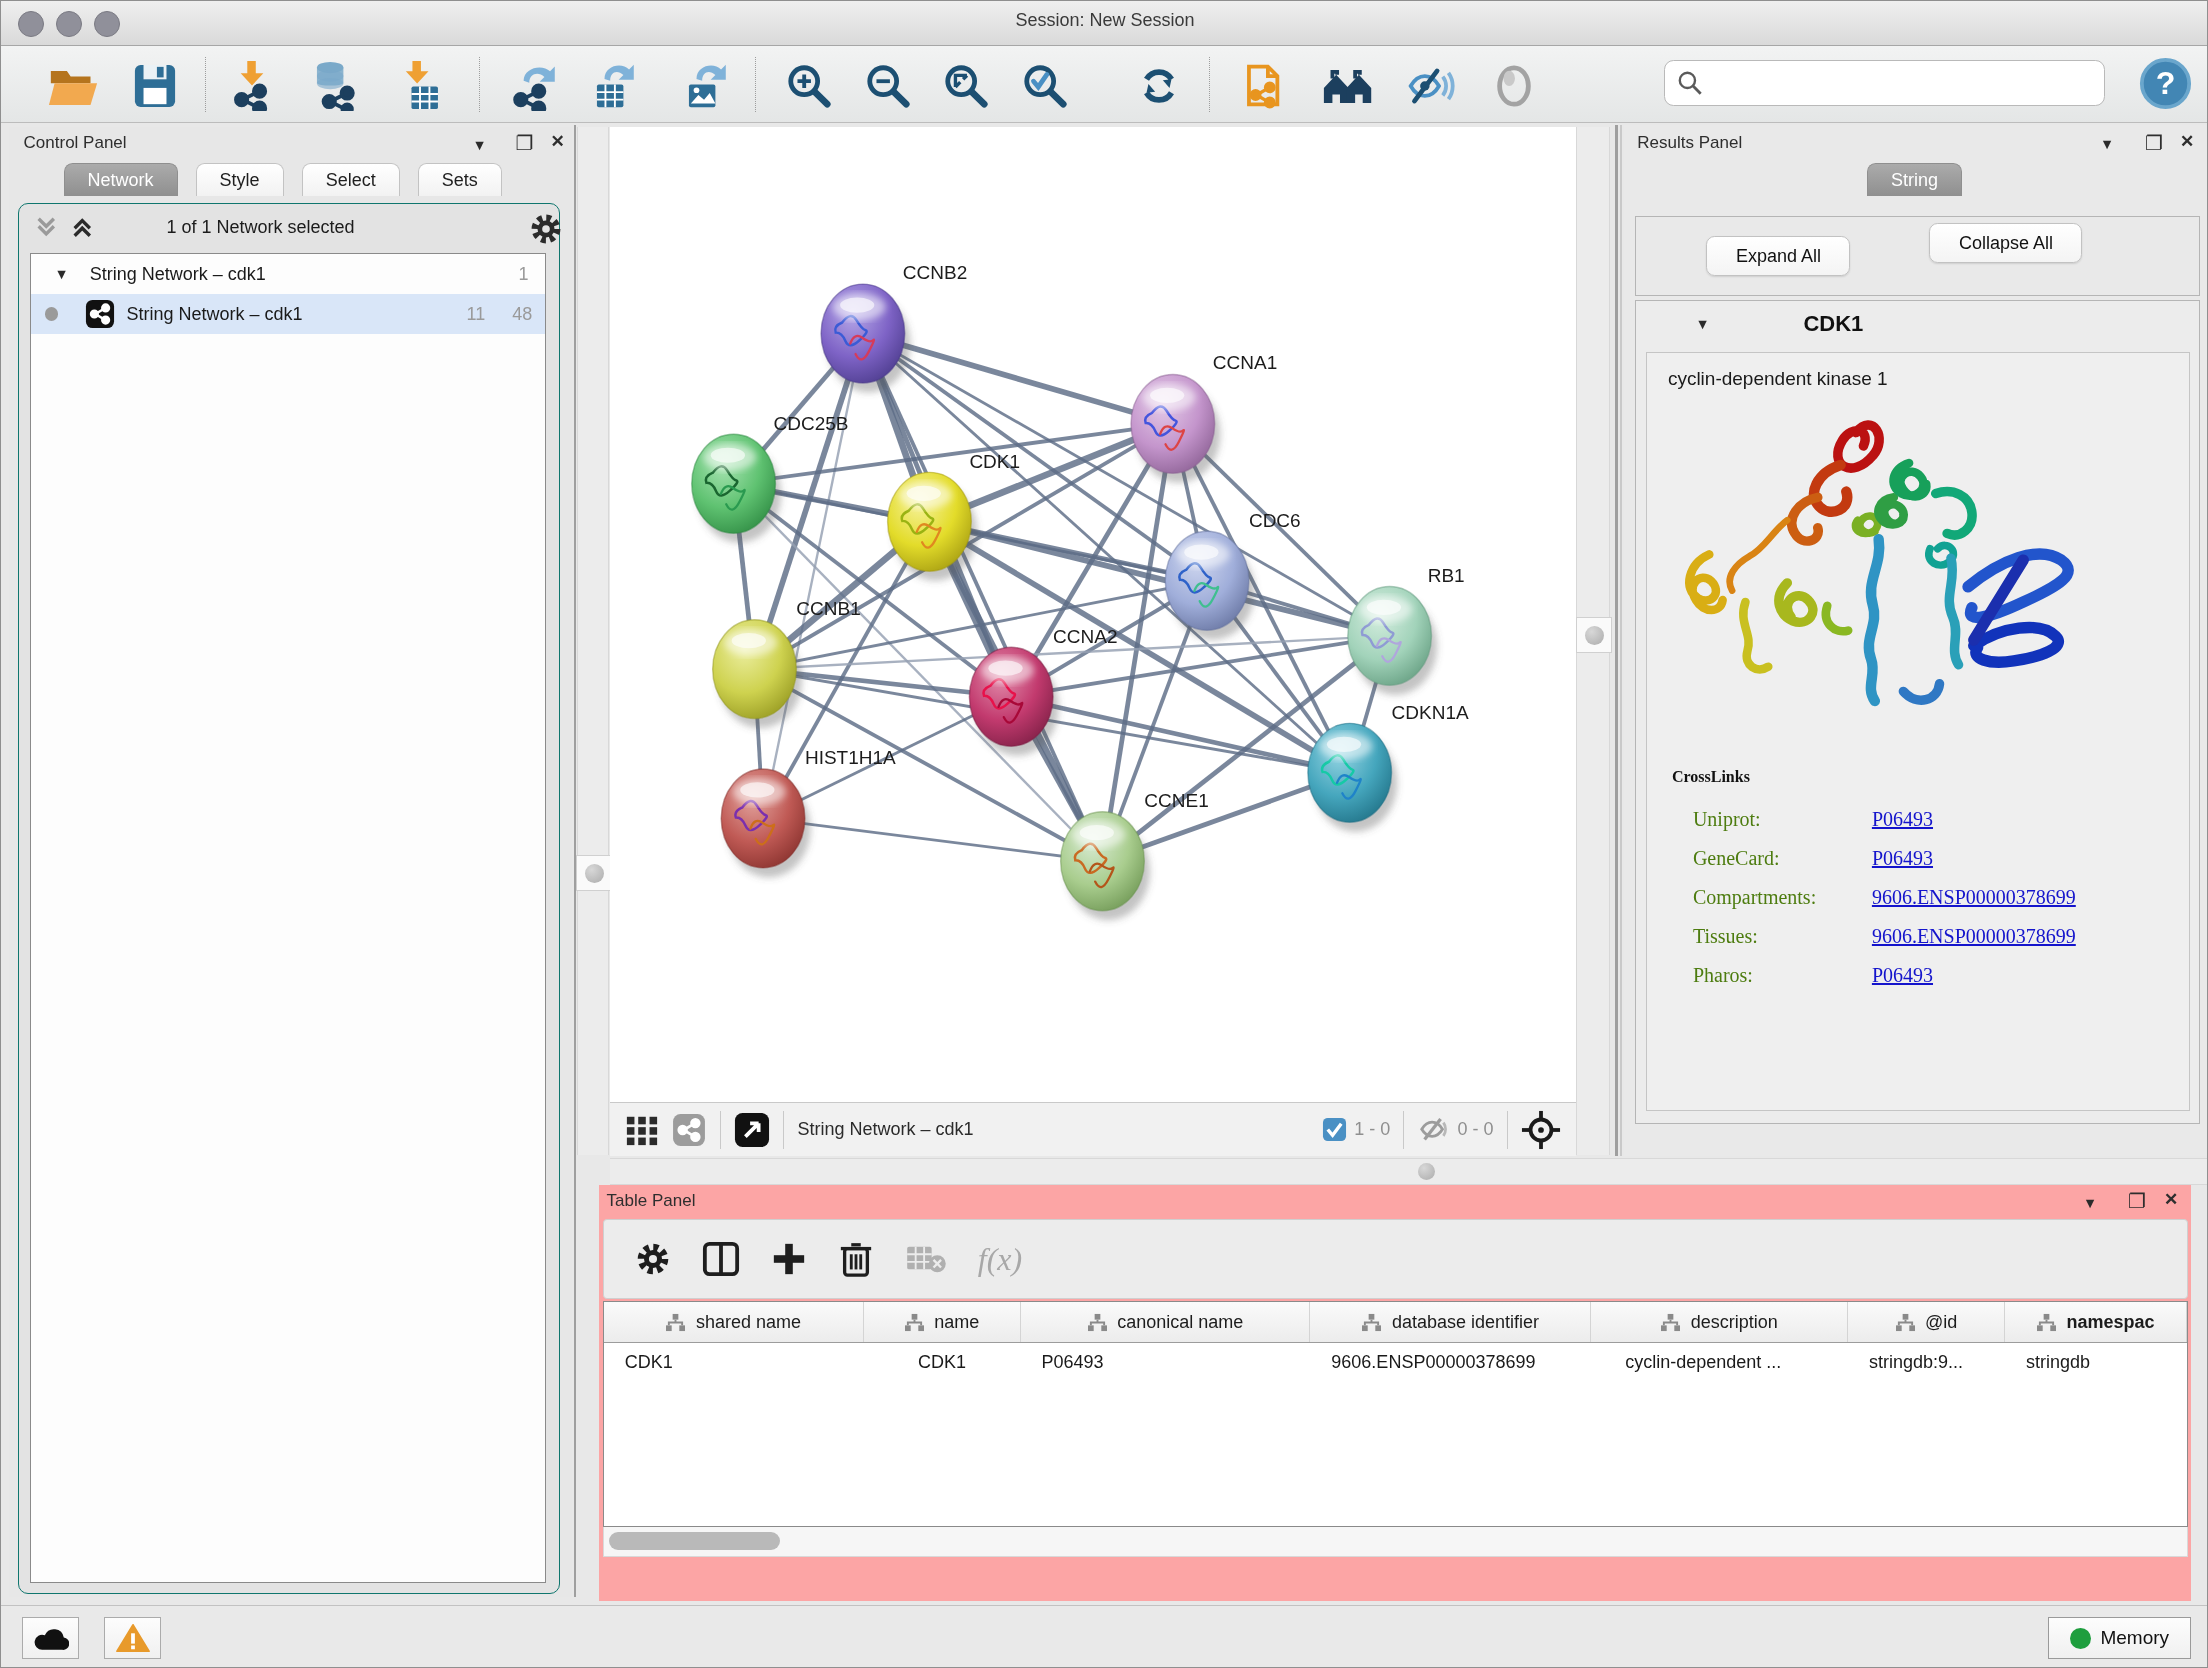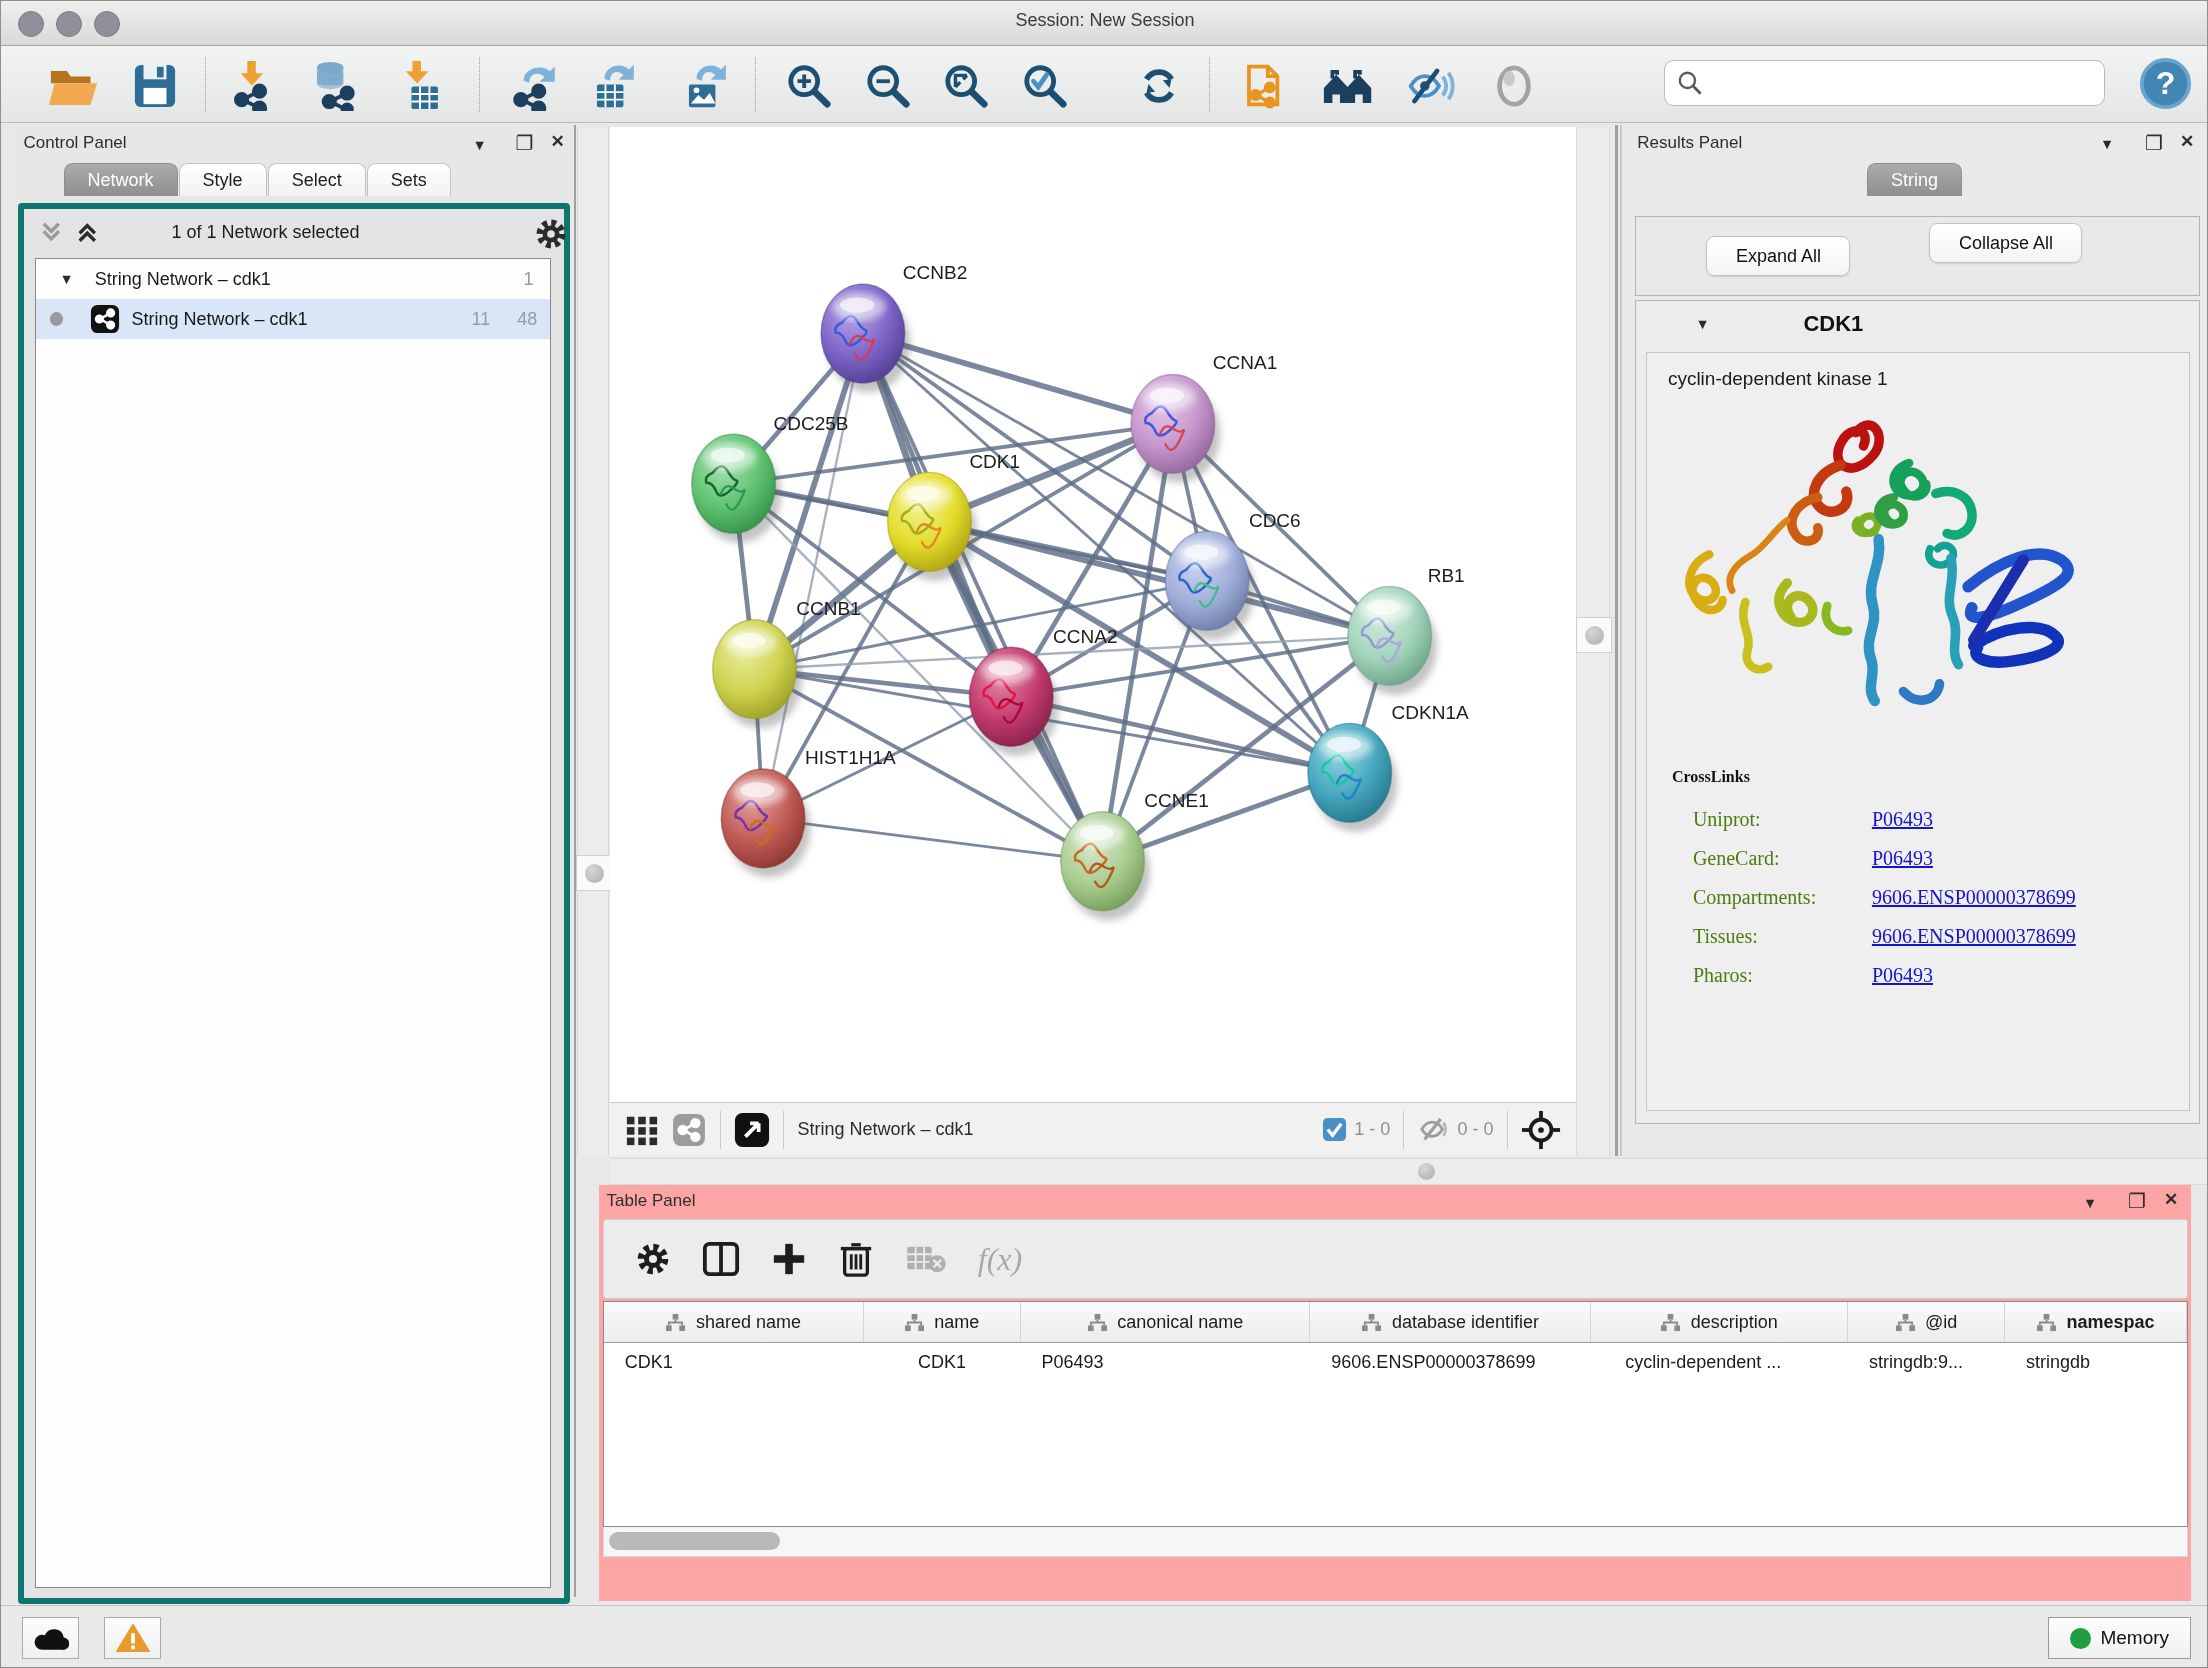--- a/index.html
+++ b/index.html
@@ -10,25 +10,25 @@
   .wtitle{position:absolute;left:0;right:0;top:8.6px;text-align:center;font-size:18px;color:#3a3a3a;}
   
   .toolbar{position:absolute;left:0;top:45px;width:2208px;height:76px;background:linear-gradient(#f2f3f3,#e4e6e6);border-bottom:1px solid #bcbcbc;}
   .tbi{position:absolute;top:13.3px;width:53px;height:53px;display:flex;align-items:center;justify-content:center;}
   .tbsep{position:absolute;top:11.4px;height:55px;width:0;border-left:1.9px dotted #9d9d9d;}
   .search{position:absolute;left:1663px;top:14.3px;width:441px;height:46px;background:#fff;border:1.9px solid #b9b9b9;border-radius:9.5px;display:flex;align-items:center;padding-left:11.4px;box-sizing:border-box;}
   .search input{border:none;outline:none;font-size:18px;width:380px;background:transparent;font-family:"Liberation Sans",sans-serif;}
   
   .panel-title{font-size:17px;color:#2e2e2e;}
   .pctl{position:absolute;top:0;font-size:17px;color:#2e2e2e;cursor:default;}
-  .tab{display:inline-block;padding:5.7px 23px;font-size:18px;border:1px solid #c3c3c3;border-bottom:none;border-radius:8.6px 8.6px 0 0;background:linear-gradient(#ffffff,#f2f2f2);color:#1e1e1e;margin-right:1px;}
+  .tab{display:inline-block;padding:5.7px 23px;font-size:18px;border:1px solid #c3c3c3;border-bottom:none;border-radius:8.6px 8.6px 0 0;background:linear-gradient(#ffffff,#f2f2f2);color:#1e1e1e;margin-right:18px;}
   .tab.sel{background:linear-gradient(#ababab,#8f8f8f);color:#fff;border-color:#8f8f8f;}
   
   .cpanel{position:absolute;left:7.6px;top:126px;width:563px;height:1470px;background:#e7e7e7;}
-  .cp-inner{position:absolute;left:9.5px;top:76px;width:540px;height:1389px;background:#e3e3e3;border:6px solid #0f766e;border-radius:4px;}
+  .cp-inner{position:absolute;left:9.5px;top:76px;width:540px;height:1389px;background:#e3e3e3;border:1px solid #0f766e;border-radius:10px;}
   .cp-toolrow{position:absolute;left:0;top:5.7px;width:100%;height:42px;}
   .treebox{position:absolute;left:11.4px;top:49px;width:514px;height:1328px;background:#fdfdfd;border:1.9px solid #8a8a8a;}
   .trow{position:relative;height:40px;display:flex;align-items:center;font-size:18px;color:#1a1a1a;}
   .trow.sel{background:#d9e6f8;}
   .tcount{color:#9a9a9a;font-size:18px;}
   
   .netcanvas{position:absolute;left:609px;top:126px;width:966px;height:975px;background:#ffffff;}
   .vstrip{position:absolute;background:#ececec;border-left:1px solid #d8d8d8;border-right:1px solid #d8d8d8;}
   .handlebox{position:absolute;width:34px;height:34px;background:#fafafa;border:1px solid #d0d0d0;display:flex;align-items:center;justify-content:center;}
   .handledot{width:19px;height:19px;border-radius:50%;background:radial-gradient(circle at 35% 30%,#d8d8d8,#ababab);}

